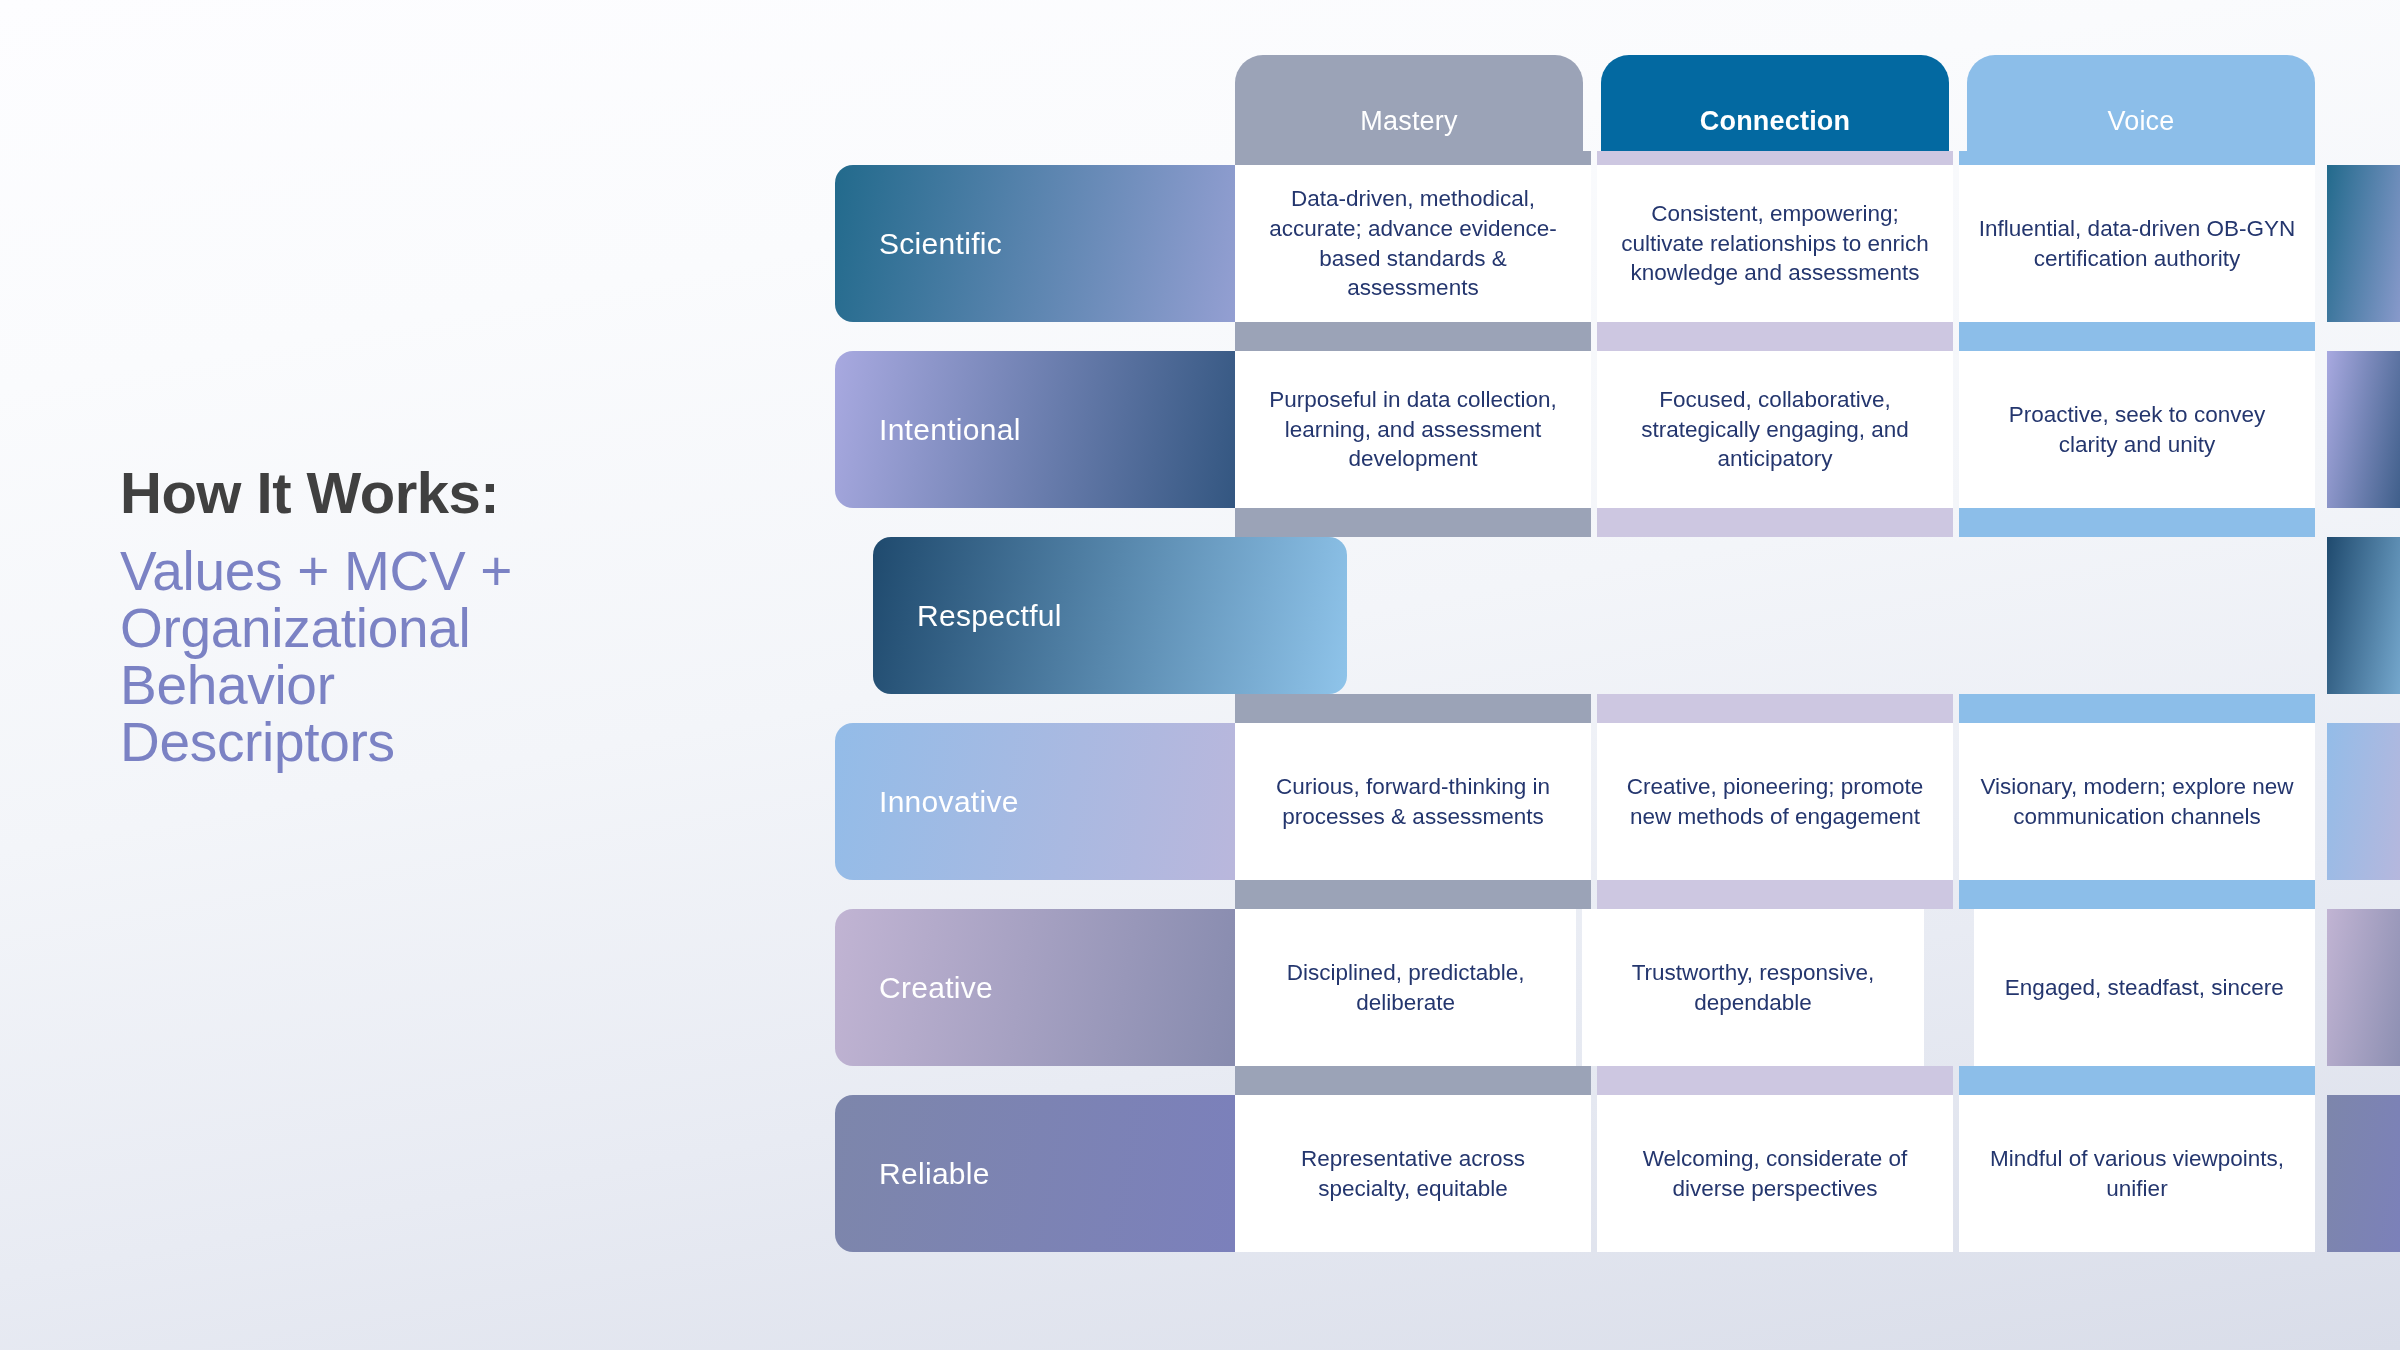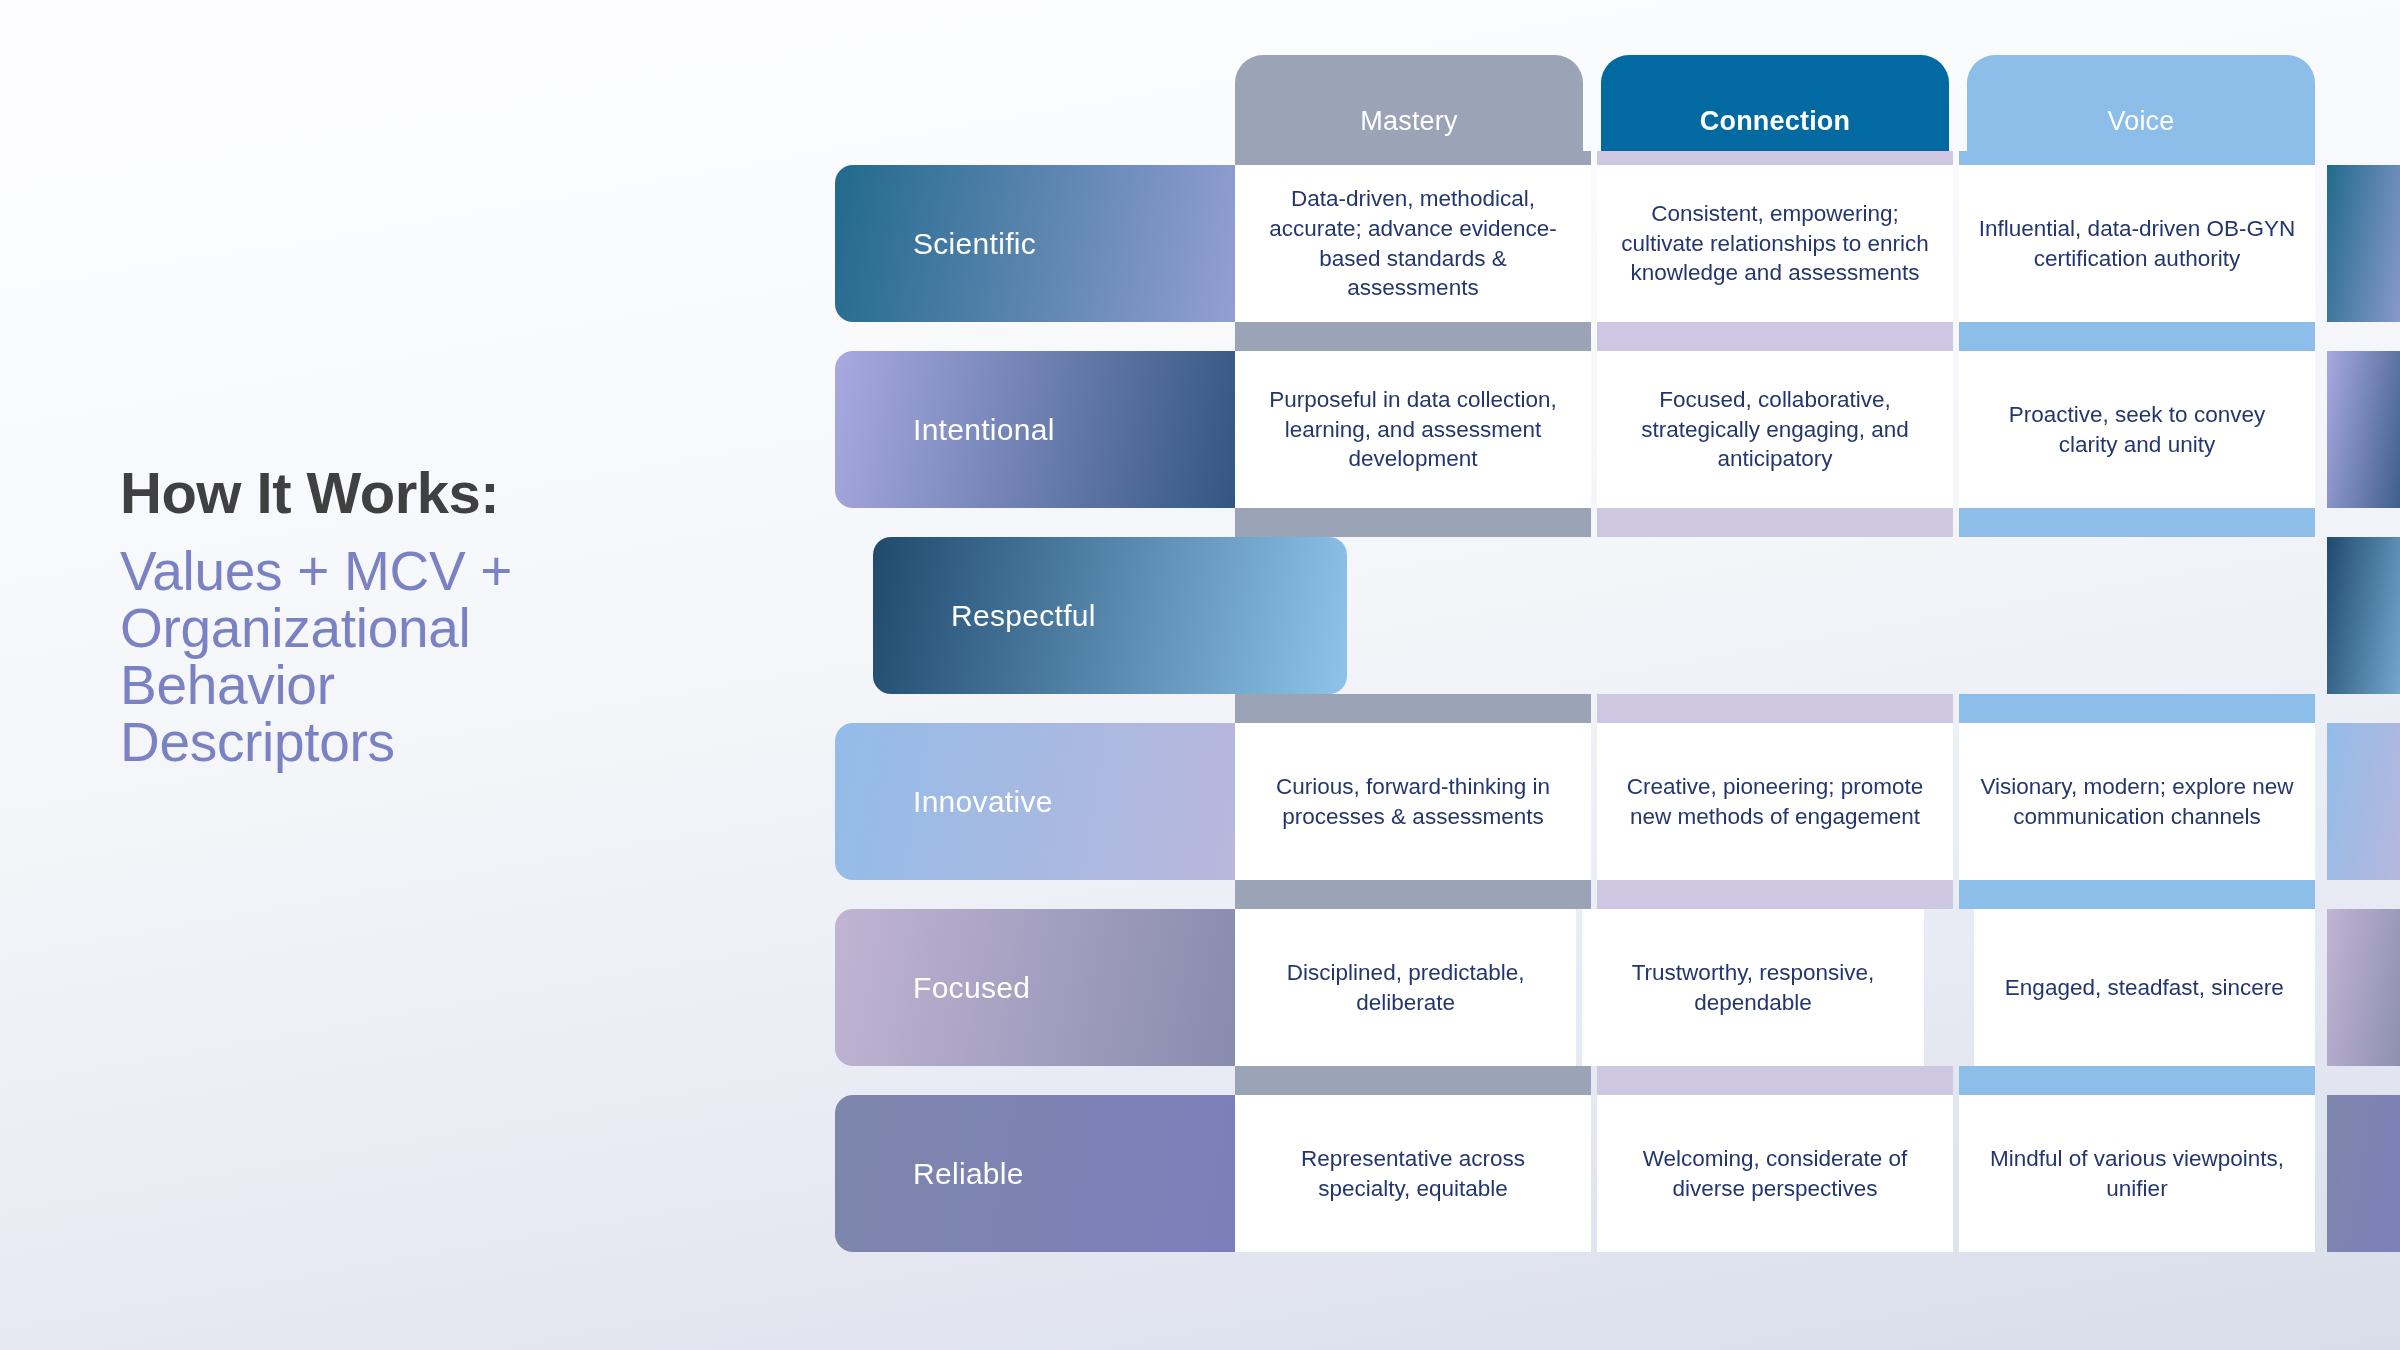--- a/index.html
+++ b/index.html
@@ -97,21 +97,21 @@
   
   .row-pill {
     position: absolute;
     left: 0;
     top: 0;
     width: 474px;
     height: 157px;
     border-radius: 18px;
     display: flex;
     align-items: center;
-    padding-left: 78px;
+    padding-left: 44px;
     color: #ffffff;
     font-size: 30px;
     letter-spacing: 0.3px;
     z-index: 1;
   }
 
   
   .cells {
     position: absolute;
     left: 400px;
@@ -274,21 +274,21 @@
           </div>
         </div>
         <div class="seps">
           <div class="sep" style="background: rgb(155, 163, 183);"></div>
           <div class="sep" style="background: rgb(205, 199, 225);"></div>
           <div class="sep" style="background: rgb(140, 190, 233);"></div>
         </div>
       </div>
       <div class="row">
         <div class="row-pill" style="background: linear-gradient(100deg, rgb(193, 180, 211) 0%, rgb(125, 132, 168) 100%);">
-          <span>Focused</span>
+          <span>Creative</span>
         </div>
         <div class="tail" style="background: linear-gradient(100deg, rgb(193, 180, 211) 0%, rgb(125, 132, 168) 100%);"></div>
         <div class="cells">
           <div class="cell" style="color: rgb(36, 54, 110);">
             <span>Disciplined, predictable, deliberate</span>
           </div>
           <div class="cell" style="color: rgb(36, 54, 110);">
             <span>Trustworthy, responsive, dependable</span>
           </div>
           <div class="cell" style="color: rgb(36, 54, 110); margin-left: 44px;">

